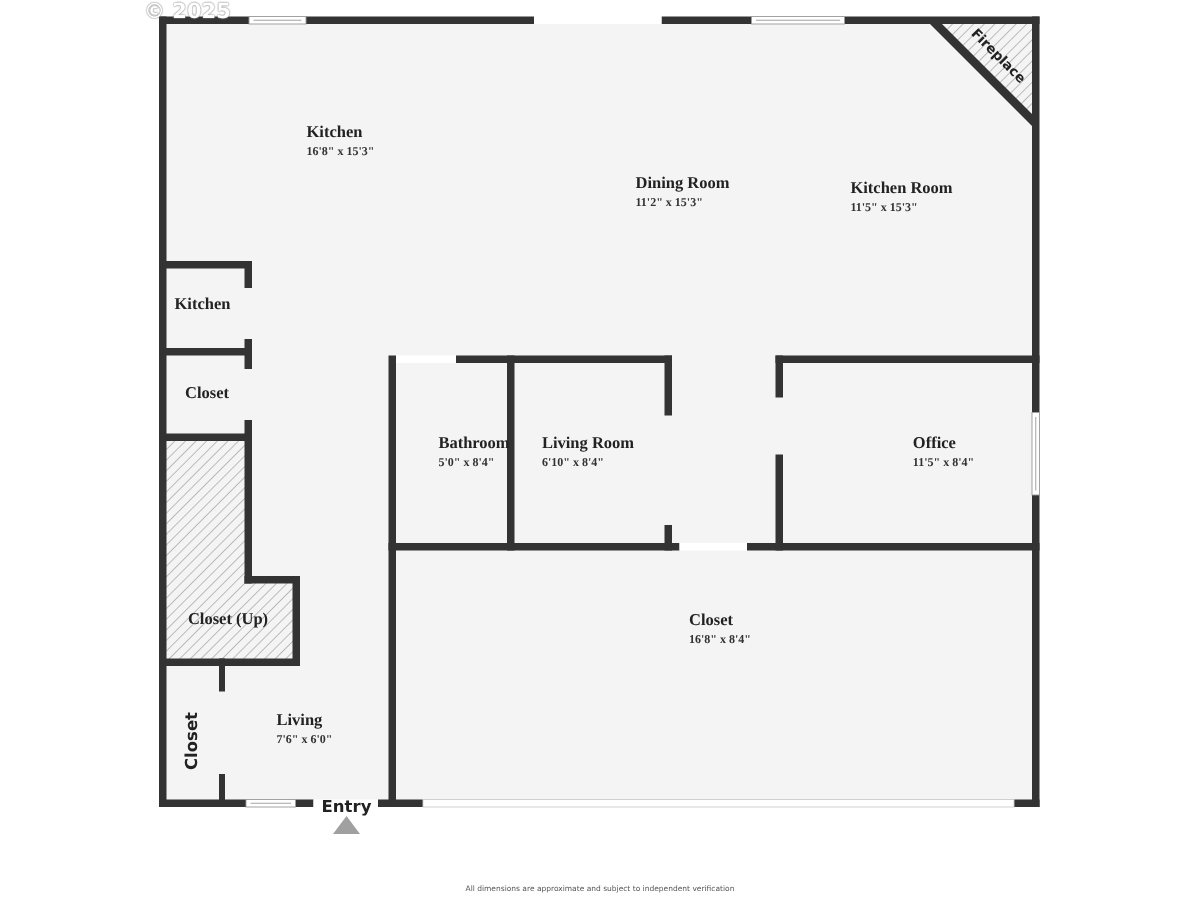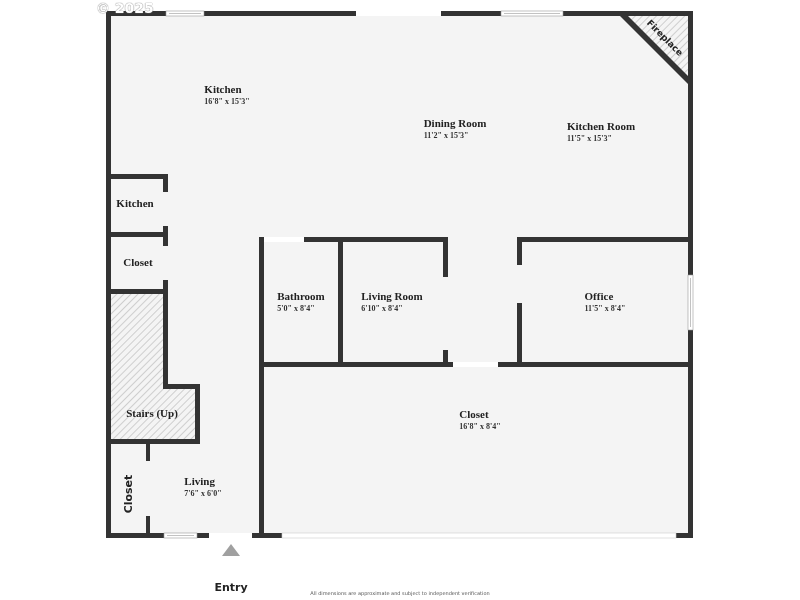--- a/index.html
+++ b/index.html
@@ -3,21 +3,21 @@
 <meta charset="utf-8">
 <style>
   html, body { margin:0; padding:0; background:#ffffff; }
   body { width:800px; height:600px; position:relative; overflow:hidden; font-family:"DejaVu Sans","Liberation Sans",sans-serif; }
   svg { position:absolute; left:0; top:0; }
   .lbl { position:absolute; text-align:left; color:#222; transform:translate(-50%,-50%); white-space:nowrap;font-family:Liberation Serif, serif; }
   .lbl .n { font-weight:bold; font-size:11px; display:block; line-height:14px; }
   .lbl .d { font-size:8px; font-weight:bold; display:block; line-height:11px; color:#333; }
   .copy { position:absolute; left:96px; top:0px; font-size:14px; font-weight:bold; color:#ffffff; text-shadow:0 0 1px #888, 0 0 1px #888;text-align:center; }
   .foot { position:absolute; left:0; width:800px; top:590px; text-align:center; font-size:5px; color:#555; }
-  .entry { position:absolute; left:231px; top:587px; transform:translate(-50%,-50%); font-weight:bold; font-size:11px; color:#222; }
+  .entry { position:absolute; left:231px; top:538px; transform:translate(-50%,-50%); font-weight:bold; font-size:11px; color:#222; }
   .fp { position:absolute; left:665px; top:38px; transform:translate(-50%,-50%) rotate(45deg); font-size:9px; font-weight:bold; color:#222; }
   .closet-v { position:absolute; left:128px; top:494px; transform:translate(-50%,-50%) rotate(-90deg); font-size:11px; font-weight:bold; color:#222; }
 </style>
 </head>
 <body>
 
 <svg width="800" height="600" viewBox="0 0 800 600">
   <defs>
     <pattern id="hatch" width="5" height="5" patternUnits="userSpaceOnUse" patternTransform="rotate(45)">
       <rect width="5" height="5" fill="#f4f4f4"></rect>
@@ -114,34 +114,34 @@
   <span class="n">Kitchen Room</span>
   <span class="d">11'5" x 15'3"</span>
 </div>
 <div class="fp">Fireplace</div>
 <div class="lbl" style="left:135px;top:203px">
   <span class="n">Kitchen</span>
 </div>
 <div class="lbl" style="left:138px;top:262px">
   <span class="n">Closet</span>
 </div>
-<div class="lbl" style="left:301px;top:301px">
+<div class="lbl" style="left:316px;top:301px">
   <span class="n">Bathroom</span>
   <span class="d">5'0" x 8'4"</span>
 </div>
 <div class="lbl" style="left:392px;top:301px">
   <span class="n">Living Room</span>
   <span class="d">6'10" x 8'4"</span>
 </div>
-<div class="lbl" style="left:605px;top:301px">
+<div class="lbl" style="left:629px;top:301px">
   <span class="n">Office</span>
   <span class="d">11'5" x 8'4"</span>
 </div>
 <div class="lbl" style="left:152px;top:413px">
-  <span class="n">Stairs (Up)</span>
+  <span class="n">Closet (Up)</span>
 </div>
 <div class="lbl" style="left:480px;top:419px">
   <span class="n">Closet</span>
   <span class="d">16'8" x 8'4"</span>
 </div>
 <div class="lbl" style="left:203px;top:486px">
   <span class="n">Living</span>
   <span class="d">7'6" x 6'0"</span>
 </div>
 <div class="closet-v">Closet</div>

